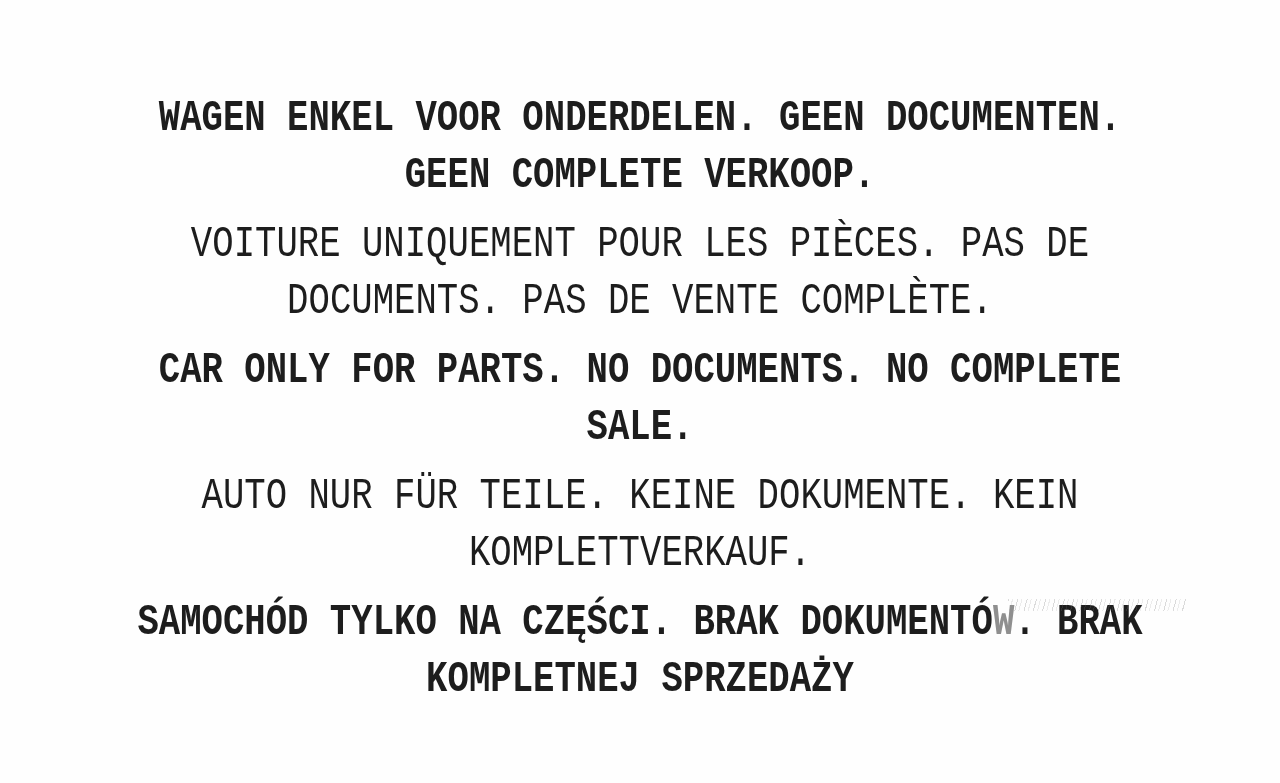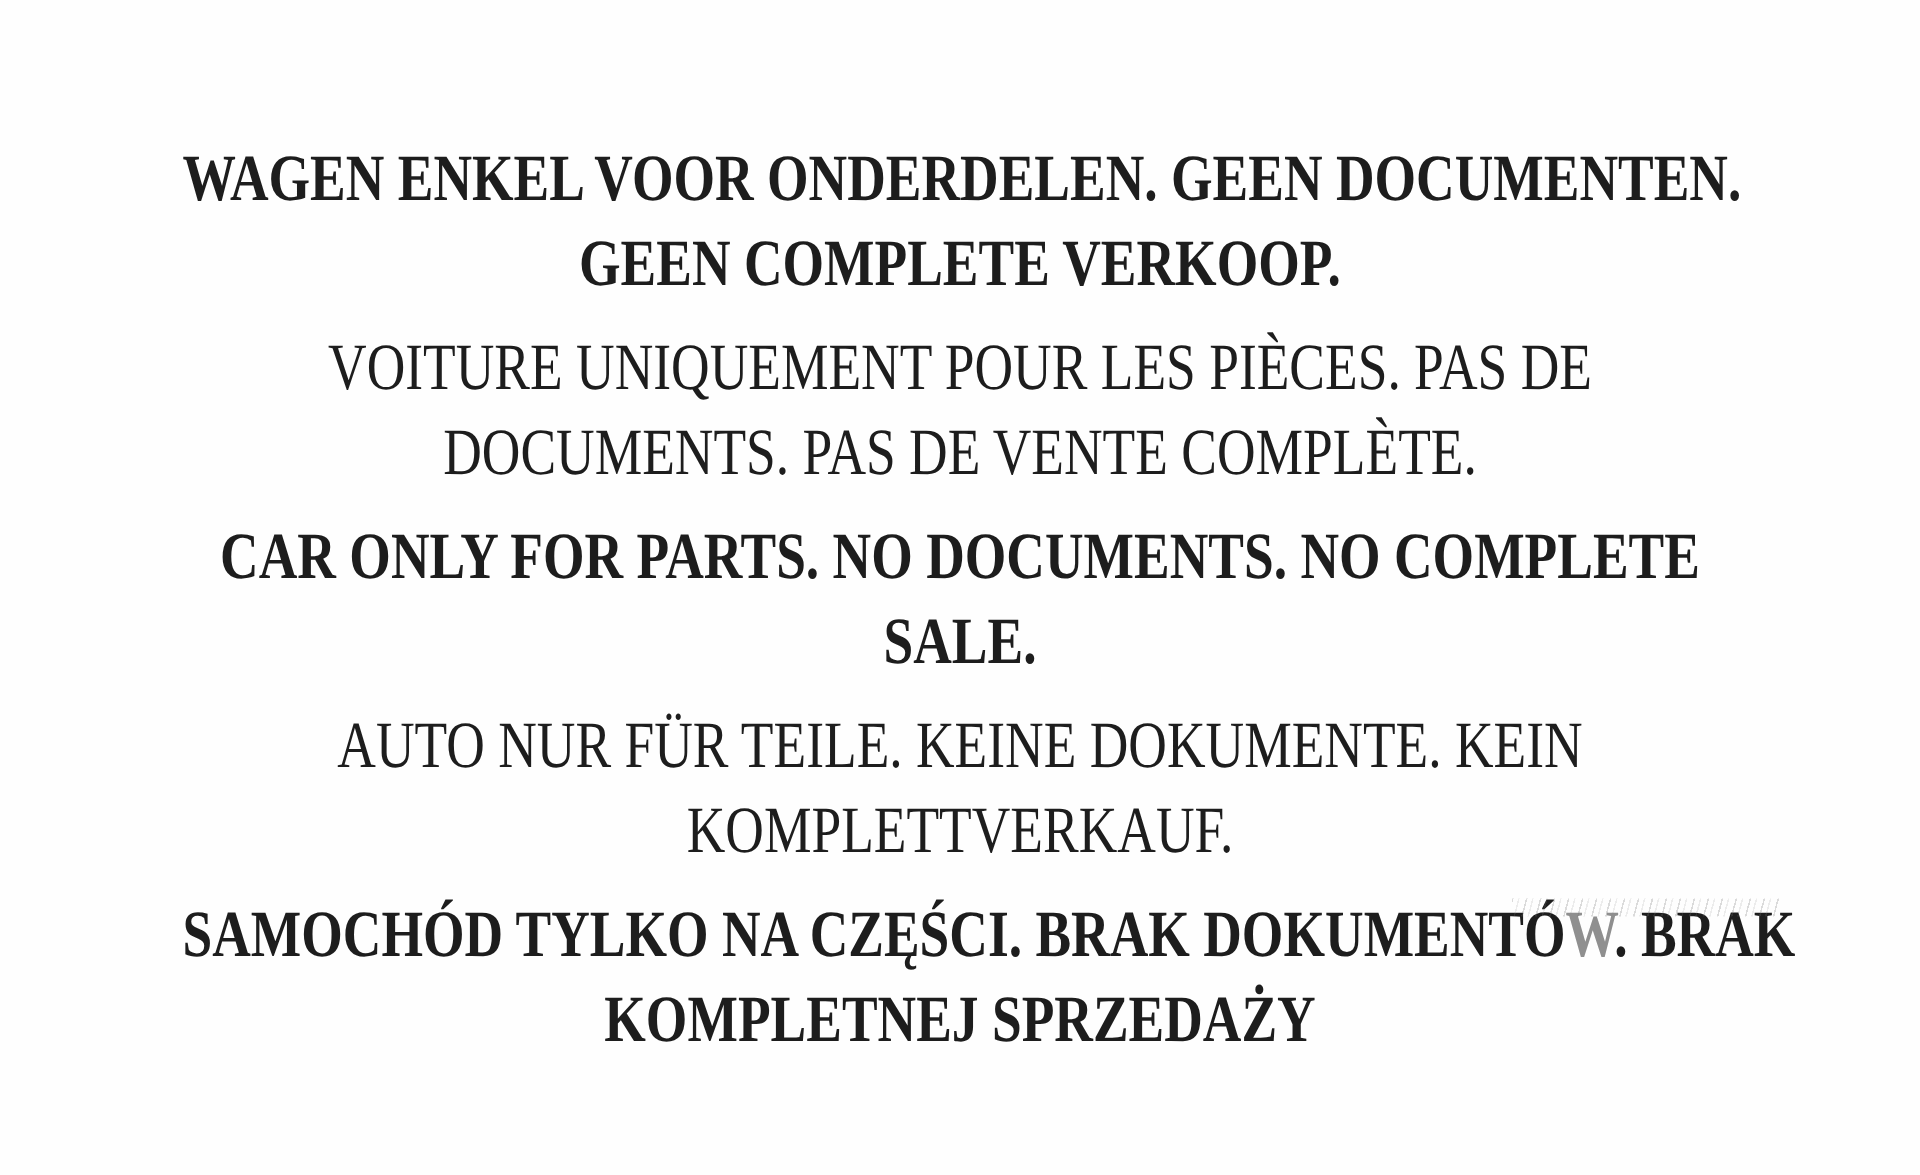--- a/index.html
+++ b/index.html
@@ -8,21 +8,21 @@
     background: #fefefe;
     width: 1280px;
     height: 783px;
     overflow: hidden;
   }
   .page {
     position: relative;
     width: 1280px;
     height: 783px;
     background: #fefefe;
-    font-family: Liberation Serif, serif;
+    font-family: Liberation Mono, monospace;
     color: #1d1d1d;
   }
   .content {
     position: absolute;
     top: 0;
     left: 0;
     width: 1280px;
     padding-top: 90px;
     text-align: center;
     transform: scaleX(0.81);

